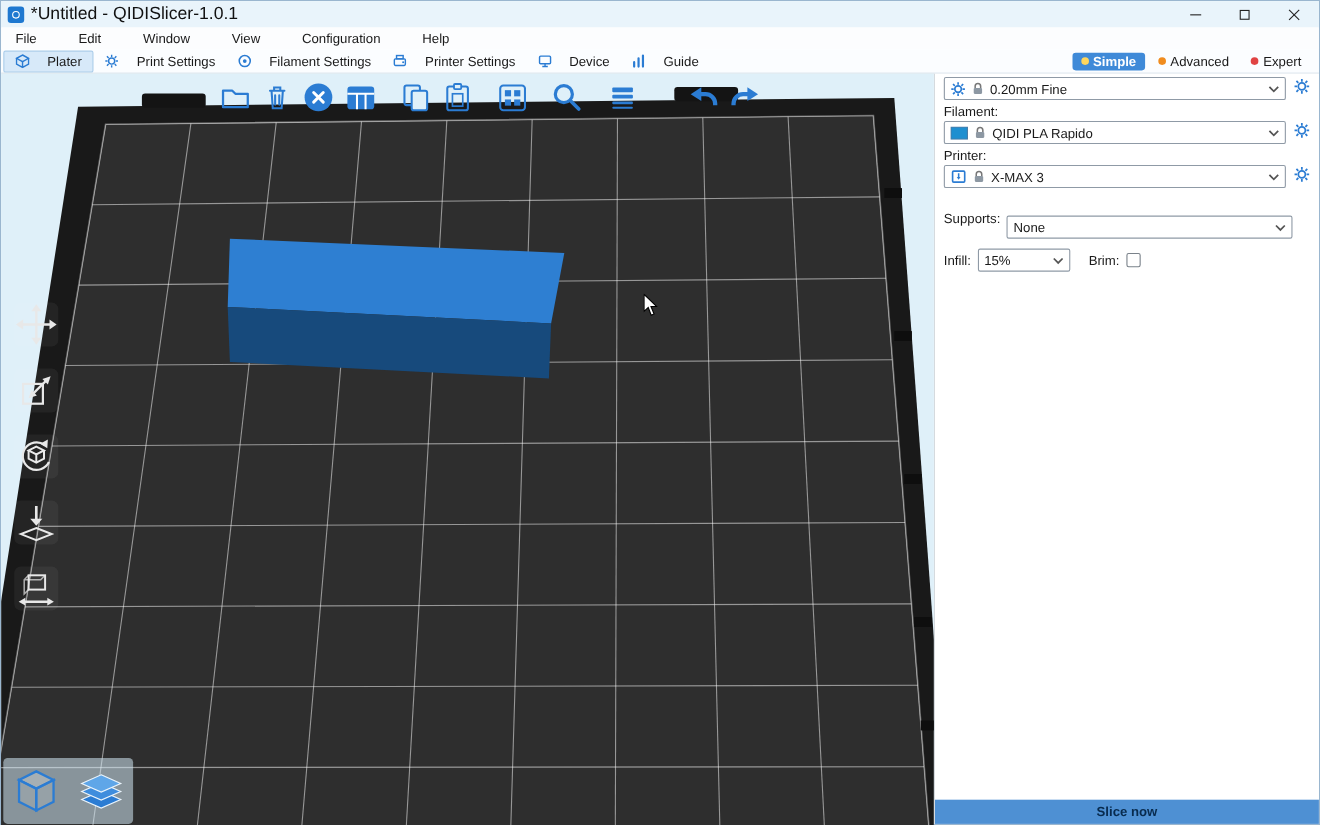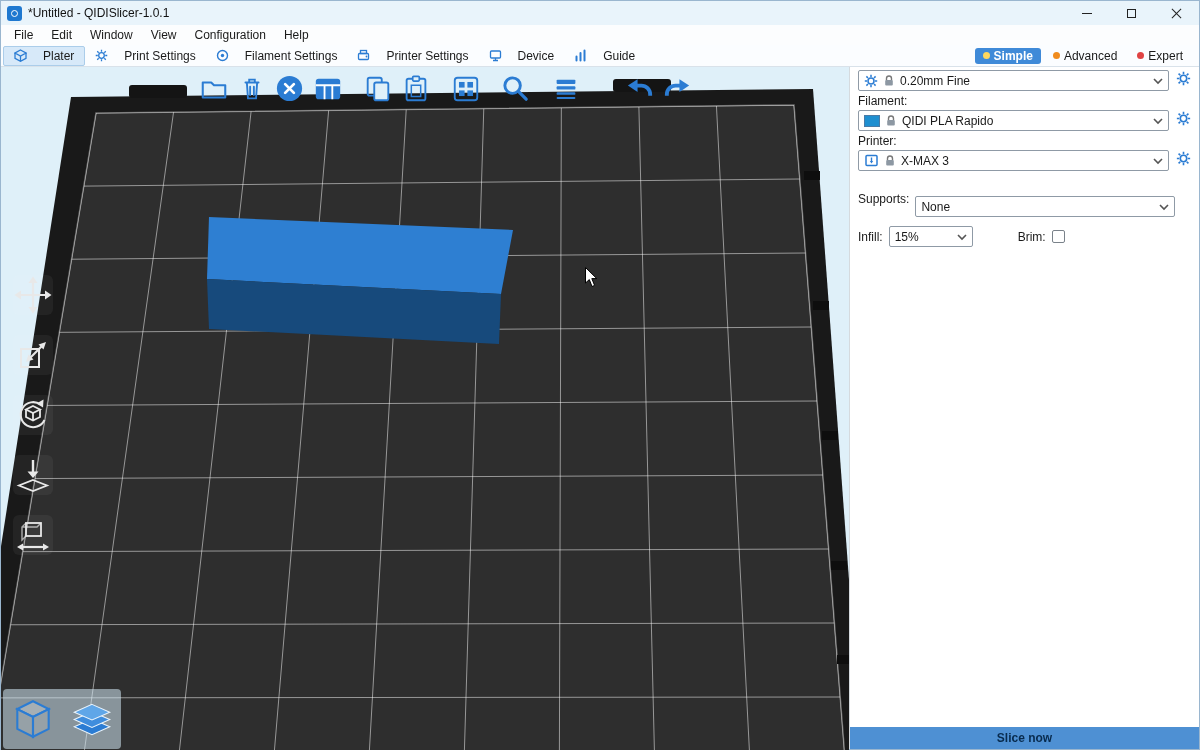--- a/index.html
+++ b/index.html
@@ -4,31 +4,31 @@
 <style>
   * { margin:0; padding:0; box-sizing:border-box; }
   html,body { width:1200px; height:750px; overflow:hidden; }
   body { font-family:"Liberation Sans", sans-serif; font-size:12px; color:#1a1a1a; background:#fff; }
   .app { width:1200px; height:750px; position:relative; background:#fff; display:flex; flex-direction:column; border:1px solid #9ab6cf; }
 
   
   .titlebar { height:24px; background:#e9f4fb; display:flex; align-items:center; padding-left:6px; flex:0 0 auto; }
   .app-logo { width:15px; height:15px; border-radius:3px; background:#1e78d0; display:flex; align-items:center; justify-content:center; margin-right:6px; }
   .app-logo i { display:block; width:7px; height:7px; border:1.5px solid #fff; border-radius:50%; }
-  .win-title { font-size:12px; color:#111; }
+  .win-title { font-size:16px; color:#111; }
   .win-controls { margin-left:auto; display:flex; height:24px; }
   .win-btn { width:45px; height:24px; display:flex; align-items:center; justify-content:center; cursor:default; }
   .glyph-min { width:10px; height:0; border-top:1.2px solid #222; display:block; }
   .glyph-max { width:9px; height:9px; border:1.2px solid #222; display:block; }
   .glyph-close { position:relative; width:11px; height:11px; display:block; }
   .glyph-close:before, .glyph-close:after { content:""; position:absolute; left:-1px; top:5px; width:13px; height:0; border-top:1.3px solid #222; }
   .glyph-close:before { transform:rotate(45deg); } .glyph-close:after { transform:rotate(-45deg); }
 
   
-  .menubar { height:20px; background:#fcfdfe; display:flex; align-items:center; padding-left:4px; flex:0 0 auto; }
+  .menubar { height:20px; background:#fcfdfe; display:flex; align-items:center; padding-left:4px; flex:0 0 auto;gap:20px; }
   .menu-item { padding:0 9px; height:20px; display:flex; align-items:center; }
 
   
   .tabbar { height:22px; background:#fbfdff; border-bottom:1px solid #d9e2ea; display:flex; align-items:center; padding-left:2px; flex:0 0 auto; }
   .tab { height:20px; display:flex; align-items:center; gap:16px; padding:0 10px; color:#1a1a1a; }
   .tab.selected { background:#d7e9f9; border:1px solid #abcdea; border-radius:2px; }
   .tab svg { display:block; }
   .modes { margin-left:auto; display:flex; align-items:center; gap:4px; padding-right:8px; }
   .mode { display:flex; align-items:center; gap:4px; padding:1px 8px; border-radius:3px; }
   .mode .dot { width:7px; height:7px; border-radius:50%; }
@@ -61,21 +61,21 @@
   .sb-content { padding:0 8px; }
   .field-label { margin:3px 0 2px; }
   .combo-row { display:flex; align-items:flex-start; gap:6px; }
   .combo { flex:1; height:21px; border:1px solid #8f9aa6; border-radius:2px; background:#fff; display:flex; align-items:center; gap:5px; padding:0 5px; }
   .combo-text { flex:1; white-space:nowrap; overflow:hidden; }
   .combo svg { display:block; flex:0 0 auto; }
   .gear-btn { width:16px; height:16px; display:flex; align-items:center; justify-content:center; }
   .inline-row { display:flex; align-items:center; gap:6px; margin-top:9px; }
   .combo.small { flex:0 0 auto; width:84px; }
   .combo.supports { margin-right:16px;margin-top:16px; }
-  .brim-label { margin-left:39px; }
+  .brim-label { margin-left:11px; }
   .checkbox { width:13px; height:13px; border:1px solid #7a828a; border-radius:2px; background:#fff; }
   .slice-btn { margin-top:auto; height:22px; background:#4e90d3; display:flex; align-items:center; justify-content:center; font-weight:bold; color:#082b4e; }
 </style>
 </head>
 <body>
 
 <div class="app">
 
   <div class="titlebar">
     <span class="app-logo">

